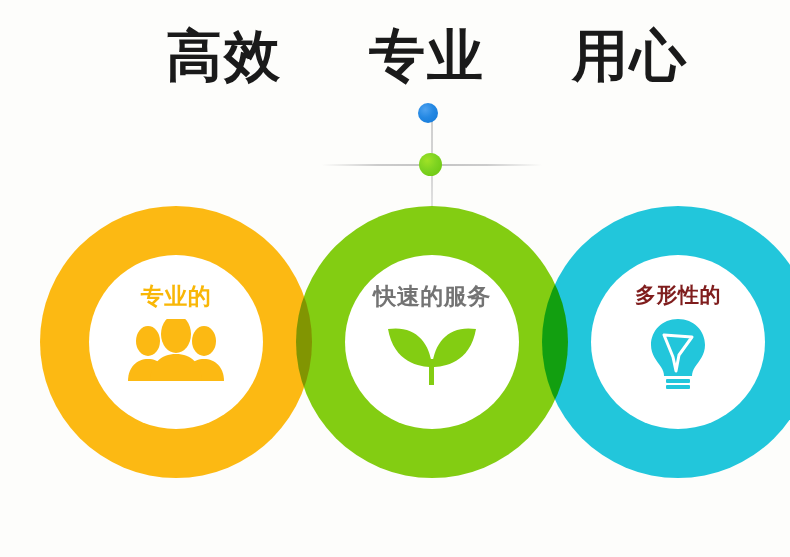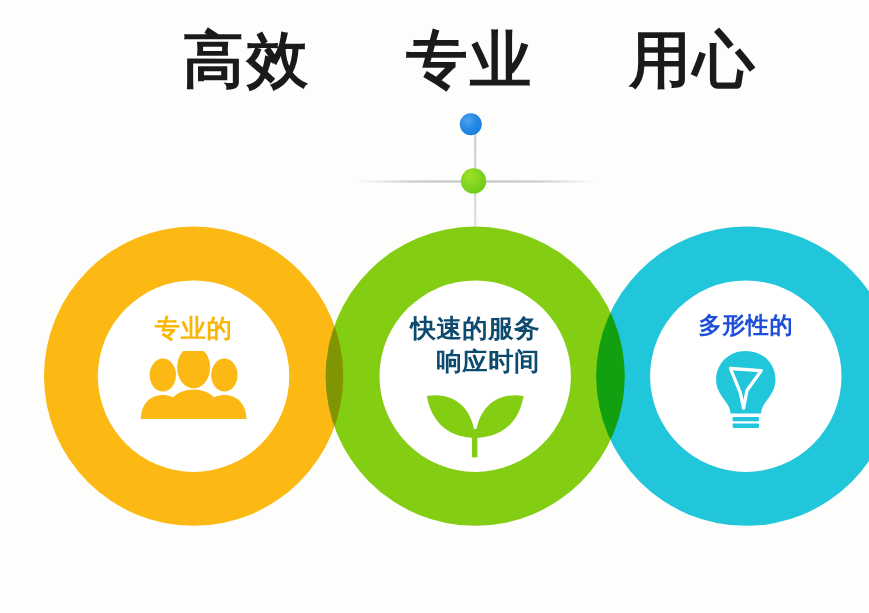--- a/index.html
+++ b/index.html
@@ -124,27 +124,27 @@
     align-items: center;
     justify-content: flex-start;
     box-sizing: border-box;
     padding-top: 28px;
   }
   .rc-orange { left: 57px;  top: 255px; }
   .rc-green  { left: 313px; top: 255px; }
   .rc-cyan   { left: 559px; top: 255px; }
 
   .ring-label {
-    text-align: right;
+    text-align: center;
     font-size: 23px;
     font-weight: bold;
     line-height: 1.32;
     letter-spacing: 0.5px;
     white-space: nowrap;
-    font-family: Liberation Sans, sans-serif;
+    font-family: Liberation Mono, monospace;
   }
   .ring-label.wide { font-size: 21px; }
   .lbl-orange { color: #f9b707; }
   .lbl-green  { color: #78cf15; }
   .lbl-cyan   { color: #1ec5dd; }
 
   .ring-icon {
     margin-top: 6px;
     line-height: 0;
   }
@@ -192,37 +192,36 @@
           <ellipse cx="80" cy="22" rx="12" ry="15"></ellipse>
           <path d="M60 62c0-14 9-22 20-22s20 8 20 22z"></path>
           <ellipse cx="52" cy="15" rx="15" ry="19"></ellipse>
           <path d="M26 62c0-17 11-27 26-27s26 10 26 27z"></path>
         </g>
       </svg>
     </div>
   </div>
 
   <div class="ring-content rc-green">
-    <div class="ring-label lbl-green" style="color: #0c4a6e;">
+    <div class="ring-label lbl-green" style="color: #737373;">
       <div>快速的服务</div>
-      <div>响应时间</div>
     </div>
     <div class="ring-icon">
       <svg width="104" height="66" viewBox="0 0 104 66" aria-hidden="true">
         <g fill="#83cd12">
           <path d="M52 48C40 48 14 44 8 10c26-4 42 12 44 38z"></path>
           <path d="M52 48C64 48 90 44 96 10 70 6 54 22 52 48z"></path>
           <rect x="49" y="40" width="5" height="26"></rect>
         </g>
       </svg>
     </div>
   </div>
 
   <div class="ring-content rc-cyan">
-    <div class="ring-label lbl-cyan wide" style="color: #1d4ed8;">
+    <div class="ring-label lbl-cyan wide" style="color: #7f1d1d;">
       <div>多形性的</div>
     </div>
     <div class="ring-icon">
       <svg width="72" height="72" viewBox="0 0 72 72" aria-hidden="true">
         <g fill="#22c6db">
           <path d="M36 2C20 2 9 14 9 28c0 10 6 16 10 22 2 3 3 6 3 9h28c0-3 1-6 3-9 4-6 10-12 10-22C63 14 52 2 36 2z"></path>
           <rect x="24" y="62" width="24" height="4" rx="1"></rect>
           <rect x="24" y="68" width="24" height="4" rx="1"></rect>
         </g>
         <g fill="none" stroke="#ffffff" stroke-width="3" stroke-linejoin="round" stroke-linecap="round">

